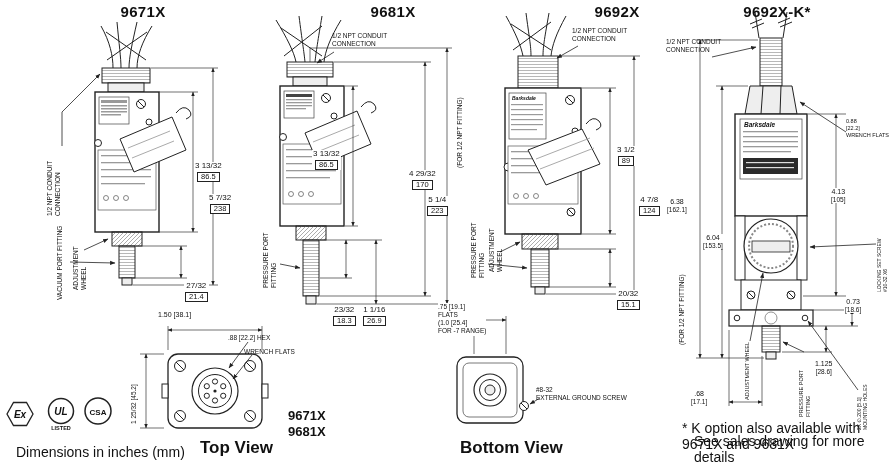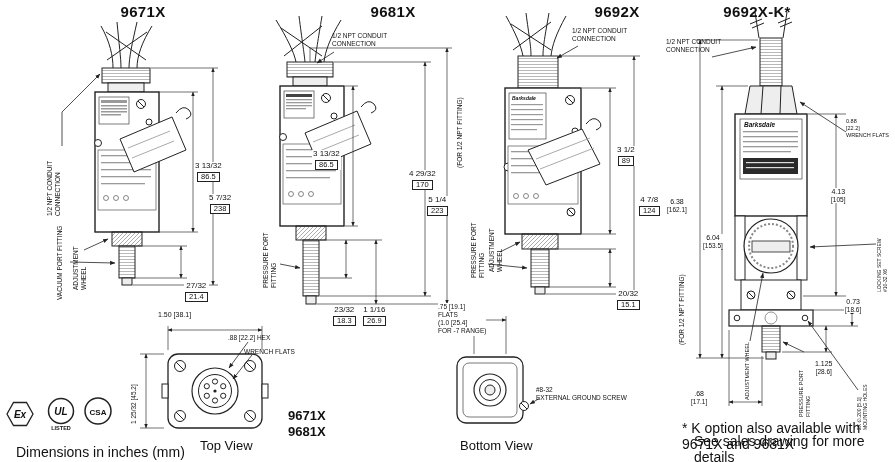--- a/index.html
+++ b/index.html
@@ -8,21 +8,21 @@
   .canvas { position:relative; width:895px; height:462px; background:#fff; overflow:hidden; }
   .art { position:absolute; left:0; top:0; }
   .t { position:absolute; font-weight:bold; font-size:15px; text-align:center; letter-spacing:.3px; }
   .lbl { position:absolute; font-size:6.5px; line-height:1.25; white-space:pre-line; }
   .rot { transform:rotate(-90deg); transform-origin:0 0; }
   .dim { position:absolute; text-align:center; font-size:8px; line-height:1.1; background:#fff; padding:0 1px; }
   .dim .mm { display:inline-block; border:1px solid #222; padding:0 3px; margin-top:1px; font-size:7.5px; background:#fff; }
   .dim.nobox { font-size:7px; }
   .dim.nobox .mm { border:none; padding:0; margin-top:0; font-size:6.5px; }
   .brand { position:absolute; font-weight:bold; font-style:italic; }
-  .cap { position:absolute; font-weight:normal; font-size:13px; }
+  .cap { position:absolute; font-weight:bold; font-size:17px; }
   .note { position:absolute; font-size:14px; }
   .models { position:absolute; font-weight:bold; font-size:13px; line-height:1.2; white-space:pre-line; }
   svg text { font-family:"Liberation Sans","DejaVu Sans",sans-serif; fill:#111; }
   .ln { stroke:#222; stroke-width:1; fill:none; }
   .dl { stroke:#333; stroke-width:.7; fill:none; }
   .ldr { stroke:#222; stroke-width:.8; fill:none; }
   .mg { fill:#9a9a9a; }
 </style>
 </head>
 <body>
@@ -384,21 +384,21 @@
   </g>
   <g>
     <circle cx="98" cy="411" r="13" fill="none" stroke="#222" stroke-width="1.5"></circle>
     <text x="98" y="415" text-anchor="middle" font-size="8" font-weight="bold">CSA</text>
   </g>
 </svg>
 
 <div class="t" style="left:103px;top:3px;width:80px">9671X</div>
 <div class="t" style="left:353px;top:3px;width:80px">9681X</div>
 <div class="t" style="left:577px;top:3px;width:80px">9692X</div>
-<div class="t" style="left:707px;top:3px;width:100px">9692X-K*</div>
+<div class="t" style="left:727px;top:3px;width:100px">9692X-K*</div>
 
 <div class="lbl rot" style="left:46px;top:216px;width:72px">1/2 NPT CONDUIT
 CONNECTION</div>
 <div class="lbl rot" style="left:56px;top:300px;width:82px">VACUUM PORT FITTING</div>
 <div class="lbl rot" style="left:72px;top:290px;width:60px">ADJUSTMENT WHEEL</div>
 <div class="dim" style="left:194px;top:162px">
   <div>3 13/32</div>
   <div class="mm">86.5</div>
 </div>
 <div class="dim" style="left:208px;top:194px">

